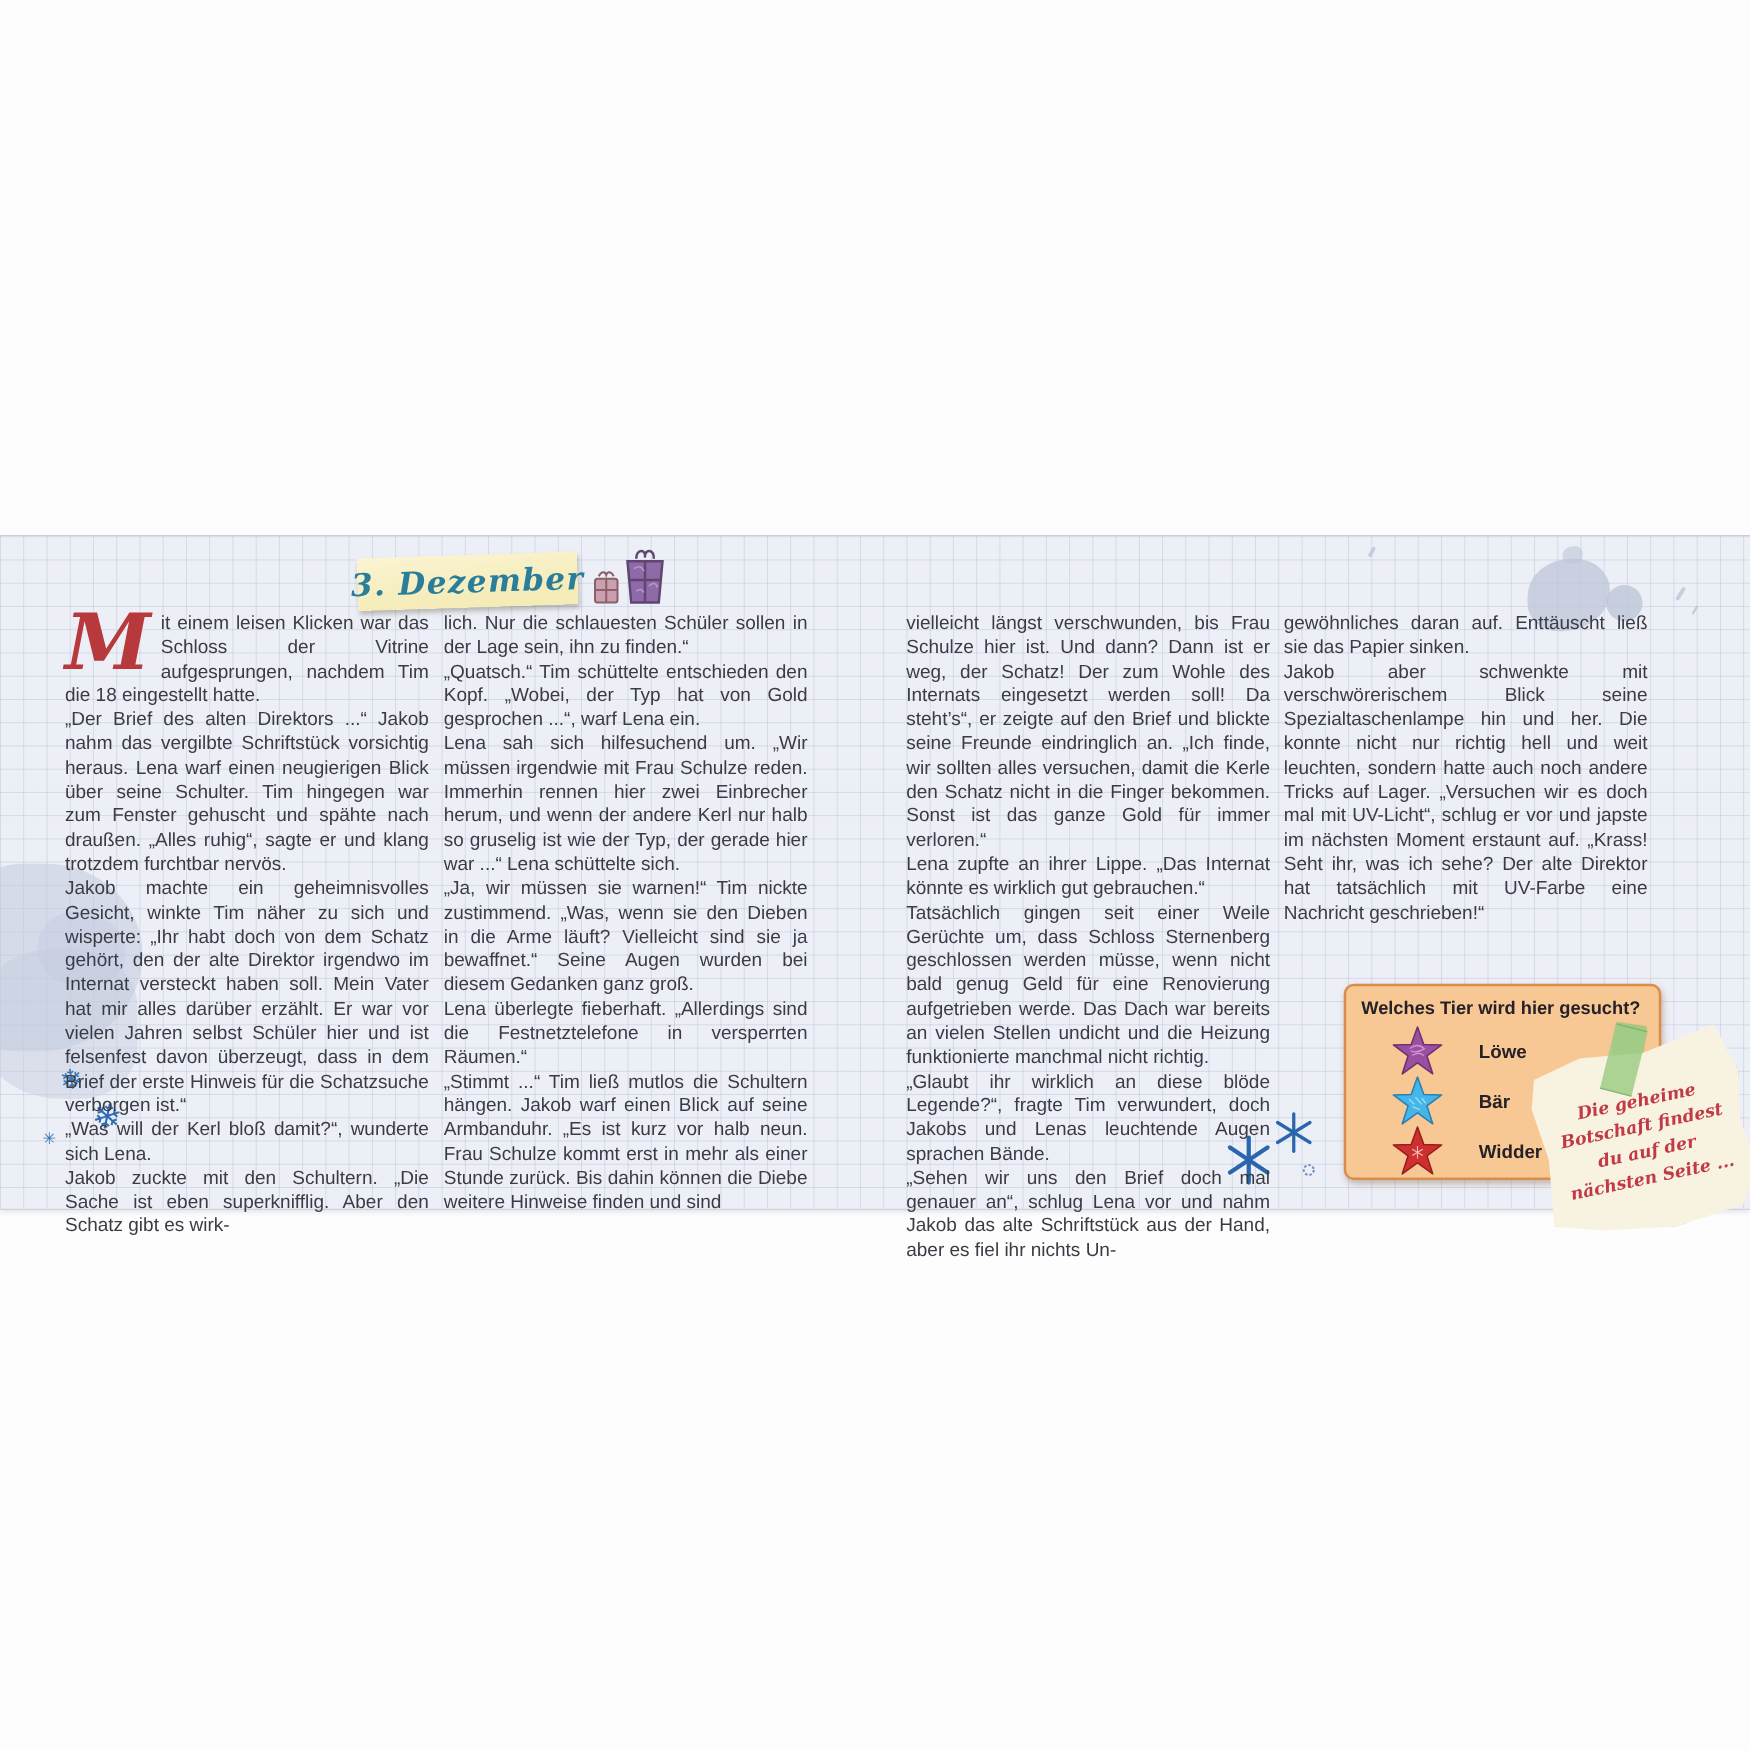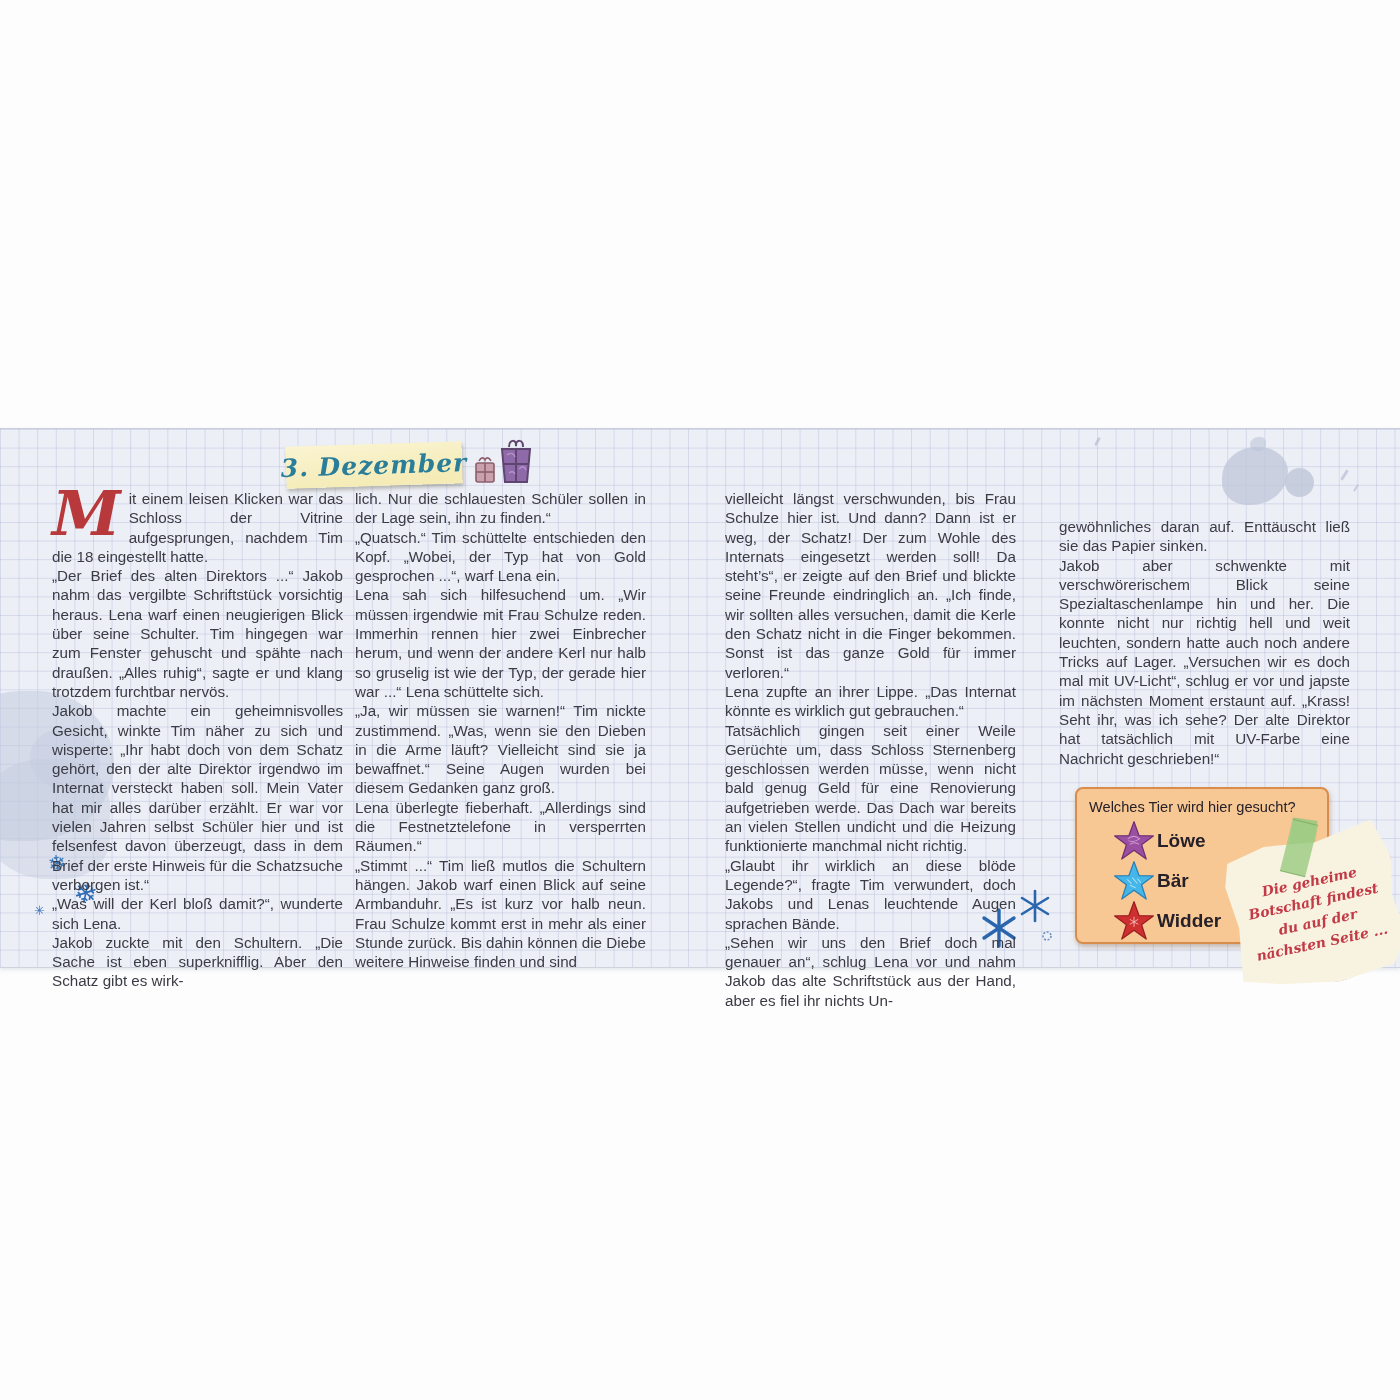--- a/index.html
+++ b/index.html
@@ -58,38 +58,38 @@
   
   .col{
     position:absolute;top:60px;width:291px;
     font-size:15.2px;line-height:19.3px;color:#3b3b45;
     text-align:justify;
   }
   .col p{margin:0;}
   .col.c1{left:52px;}
   .col.c2{left:355px;}
   .col.c3{left:725px;}
-  .col.c4{left:1059px;margin-top:28px;}
+  .col.c4{left:1027px;}
   .dropcap{
     float:left;
     font-family:"DejaVu Serif", serif;font-style:italic;font-weight:700;
     font-size:62px;line-height:46px;color:#b8393b;
     margin:2px 8px 0 0;
   }
   
   .quiz-box{
     position:absolute;left:1075px;top:358px;width:254px;height:157px;
     background:#f8c894;border:2px solid #d98d4d;border-radius:8px;
     box-shadow:1px 3px 5px rgba(120,80,40,.35);
     box-sizing:border-box;padding:10px 12px;
   }
-  .quiz-q{font-size:14.6px;font-weight:400;color:#262028;margin:0 0 6px 0;}
+  .quiz-q{font-size:14.6px;font-weight:700;color:#262028;margin:0 0 6px 0;}
   .quiz-row{display:flex;align-items:center;height:40px;margin-left:22px;}
   .quiz-row .star{width:46px;height:42px;flex:0 0 auto;}
-  .quiz-row .opt-label{font-size:19px;font-weight:700;color:#262028;}
+  .quiz-row .opt-label{font-size:15px;font-weight:700;color:#262028;margin-left:26px;}
   .box-tape{
     position:absolute;left:1290px;top:390px;width:24px;height:48px;
     background:rgba(154,198,126,.9);transform:rotate(8deg);
     box-shadow:0 1px 2px rgba(60,90,40,.3);
   }
   
   .secret-note{
     position:absolute;left:1230px;top:404px;width:170px;height:152px;
     background:#f8f3e1;
     transform:rotate(-12deg);

